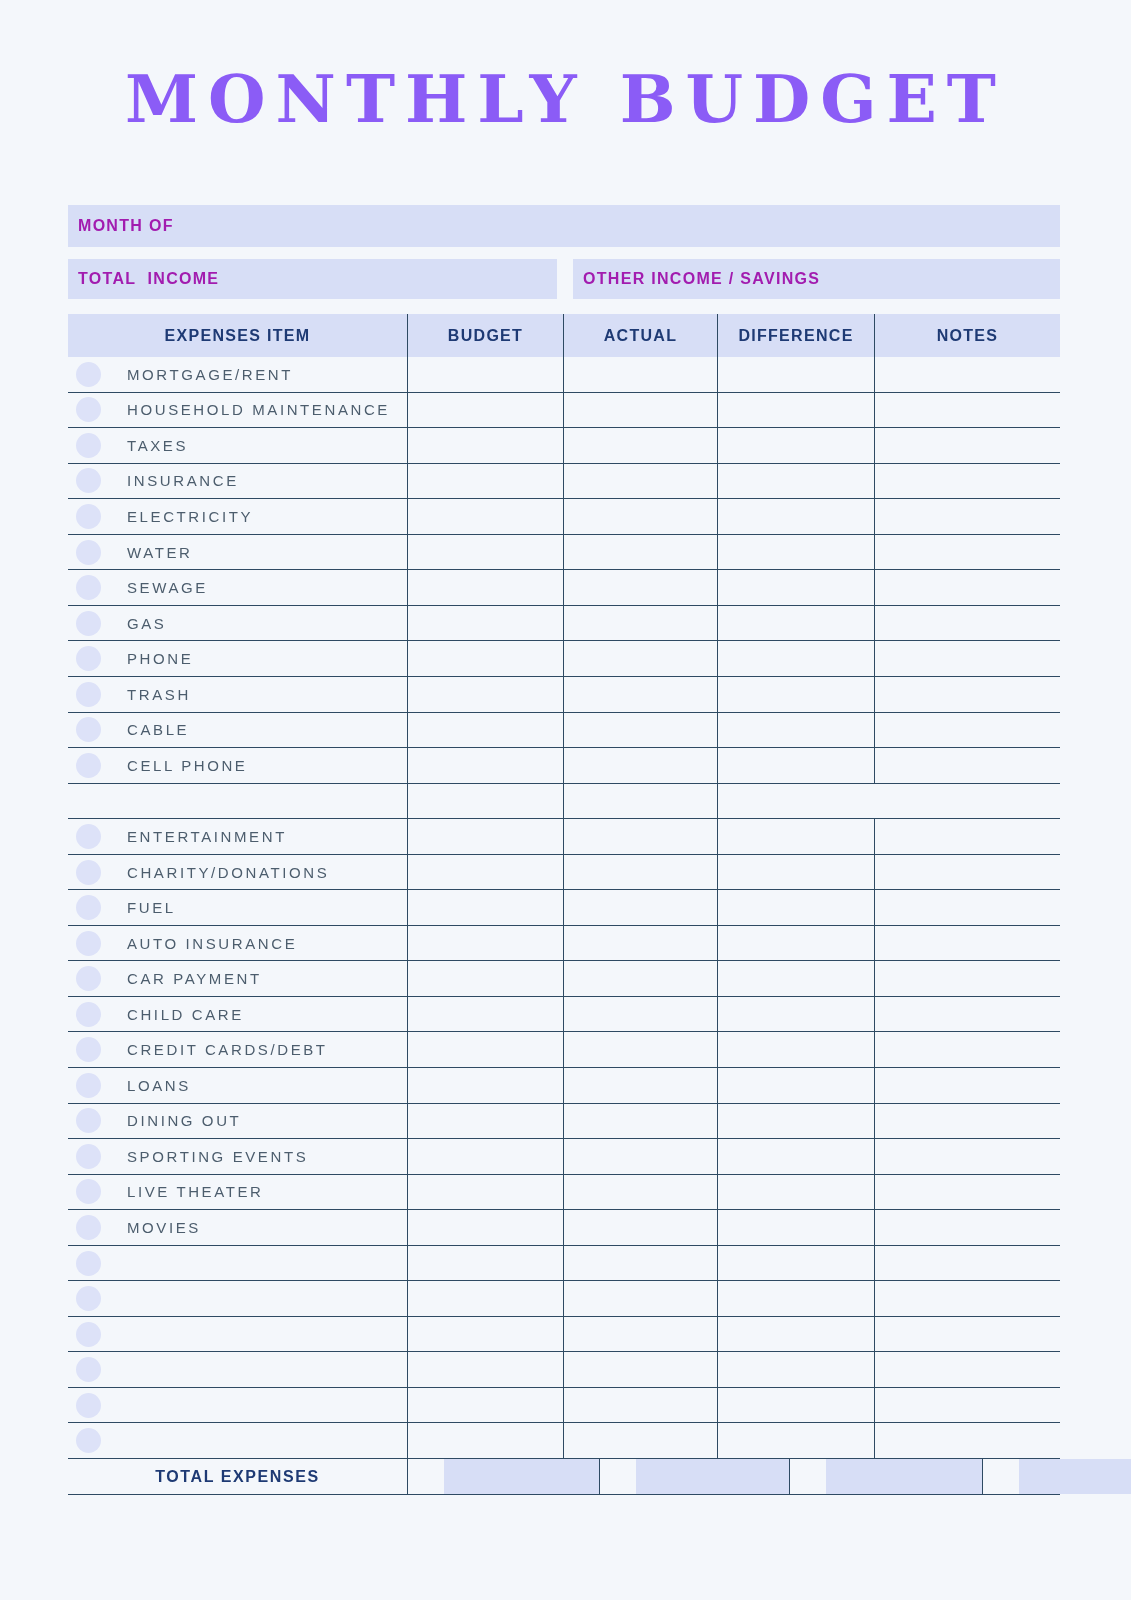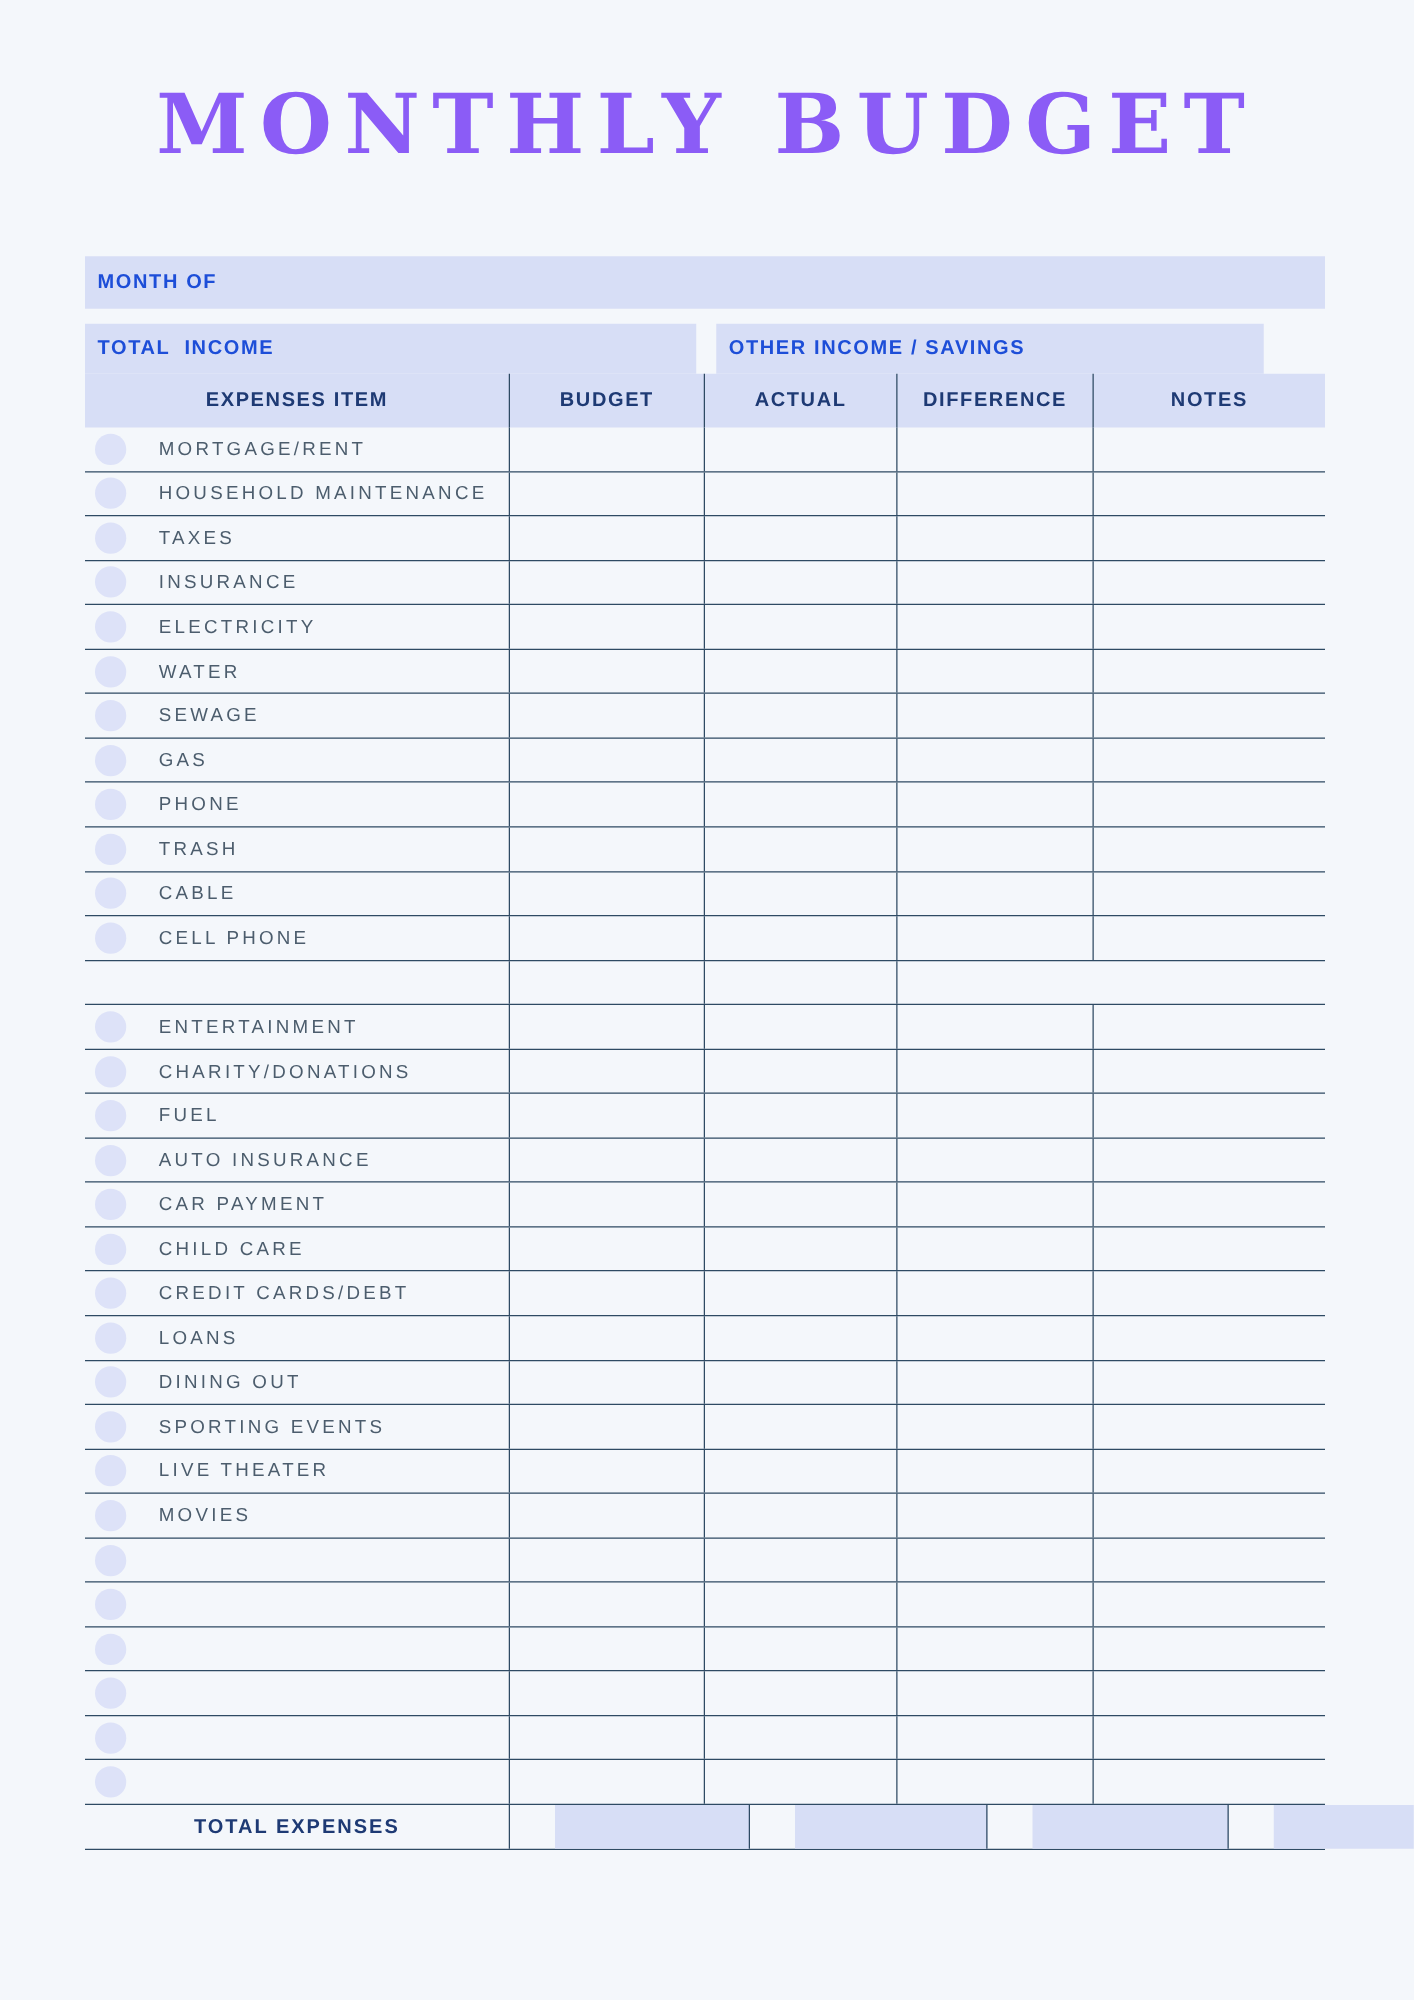--- a/index.html
+++ b/index.html
@@ -28,30 +28,30 @@
   .bar {
     background: #d7def6;
     display: flex;
     align-items: center;
     padding-left: 10px;
   }
   .bar-label {
     font-size: 16px;
     font-weight: 700;
     letter-spacing: 1.3px;
-    color: #1d4ed8;
+    color: #a21caf;
     white-space: pre;
   }
   .month-bar { margin-top: 60px; height: 42px; }
   .income-row { margin-top: 12px; display: flex; gap: 16px; }
   .income-bar { height: 40px; }
   .income-bar.left  { width: 489px; align-items: center; }
-  .income-bar.right { width: 438px; }
-
-  .budget-table { width: 992px; }
+  .income-bar.right { width: 487px; }
+
+  .budget-table { margin-top: 15px; width: 992px; }
   .trow {
     display: grid;
     grid-template-columns: 340px 156px 154px 157px 185px;
   }
   .cell { border-right: 1.5px solid #2e4a63; }
   .cell:last-child { border-right: none; }
 
   .thead { height: 43px; background: #d7def6; }
   .thead .cell {
     display: flex; align-items: center; justify-content: center;

